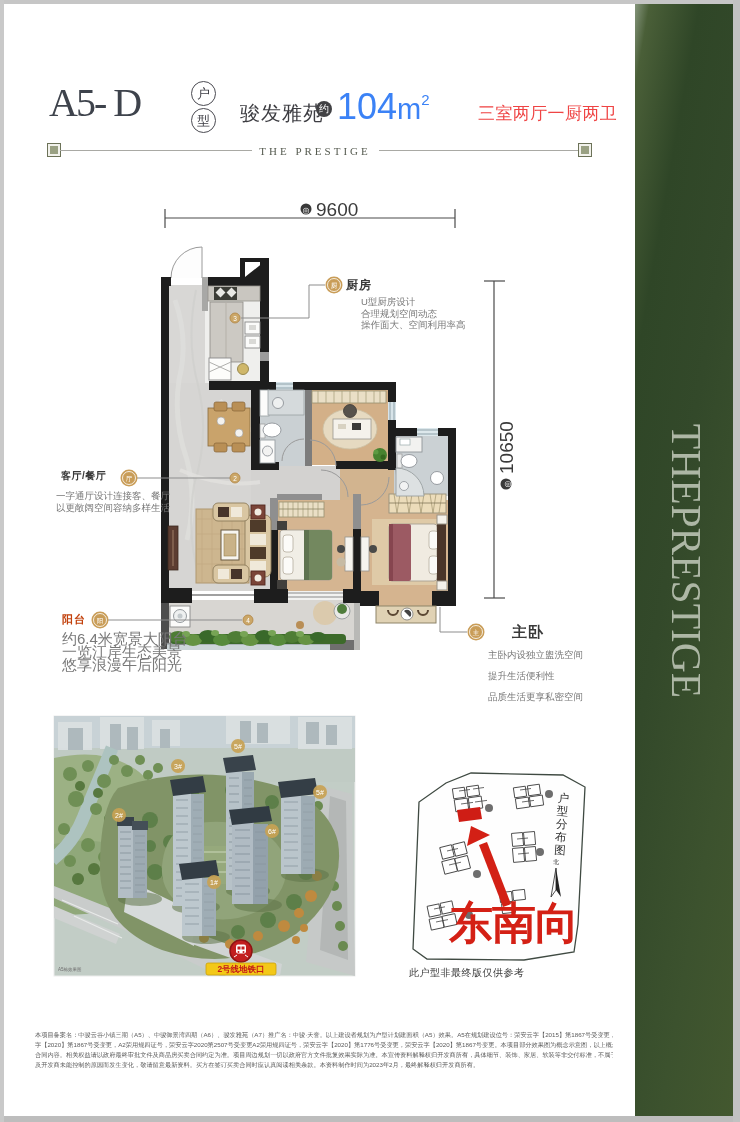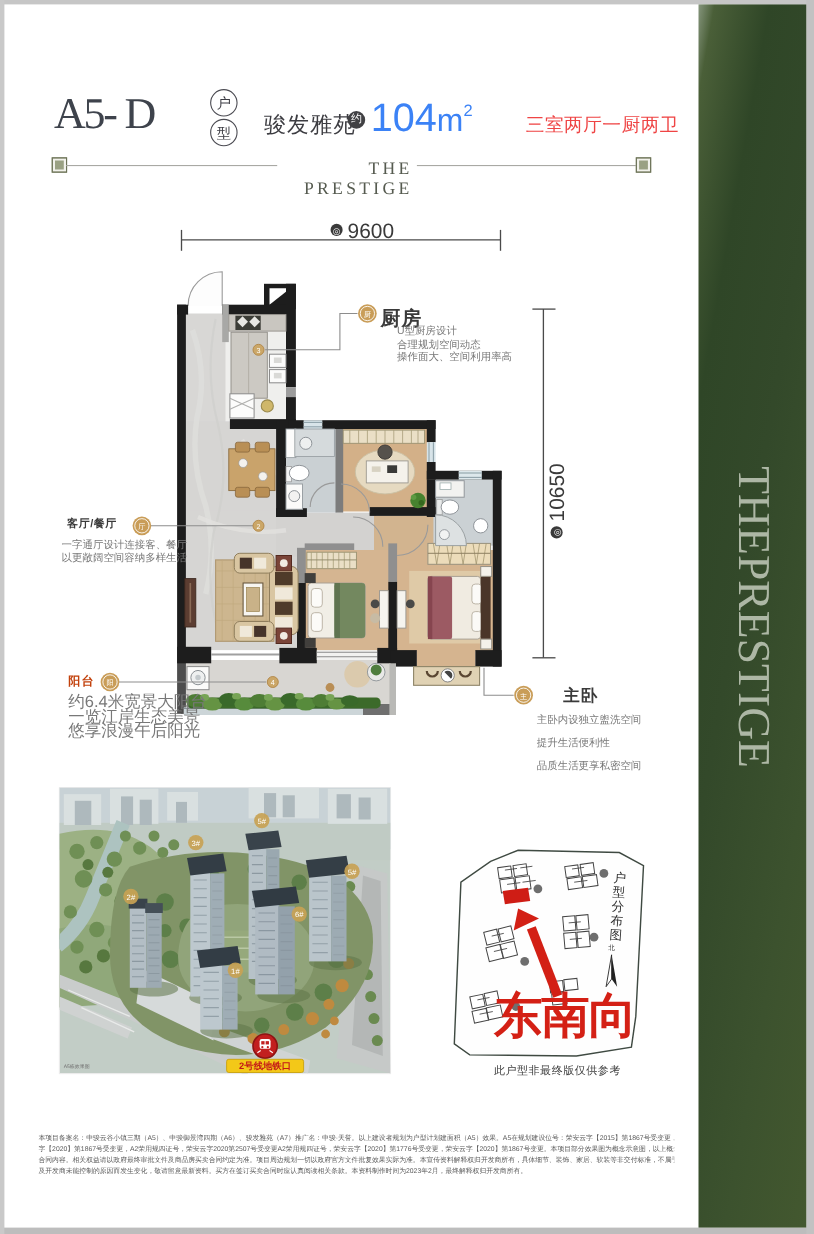--- a/index.html
+++ b/index.html
@@ -32,21 +32,21 @@
 <div class="abs" style="left:316px;top:101px;width:16px;height:16px;border-radius:50%;background:#414144;color:#fff;font-size:10px;text-align:center;line-height:16px;">约</div>
 
 <div class="abs" style="left:337px;top:86px;font-size:36px;color:#3b82f6;">104<span style="font-size:29px;">m</span><span style="font-size:15px;vertical-align:14px;">2</span></div>
 
 <div class="abs" style="left:462px;top:102px;font-size:17px;letter-spacing:0.4px;color:#ef4444;margin-left:16px;">三室两厅一厨两卫</div>
 
 <div class="abs" style="left:47px;top:143px;width:12px;height:12px;border:1.5px solid #6c7258;background:#9aa183;box-shadow:inset 0 0 0 2px #f2f2ec;"></div>
 
 <div class="abs" style="left:60px;top:150px;width:192px;height:1px;background:#a9a9a4;"></div>
 
-<div class="abs" style="left:255px;top:145px;width:120px;text-align:right;font-family:'Liberation Serif',serif;font-size:16px;letter-spacing:3px;color:#565b50;">THE PRESTIGE</div>
+<div class="abs" style="left:255px;top:145px;width:120px;text-align:center;font-family:'Liberation Serif',serif;font-size:11px;letter-spacing:3px;color:#565b50;">THE PRESTIGE</div>
 
 <div class="abs" style="left:379px;top:150px;width:199px;height:1px;background:#a9a9a4;"></div>
 
 <div class="abs" style="left:578px;top:143px;width:12px;height:12px;border:1.5px solid #6c7258;background:#9aa183;box-shadow:inset 0 0 0 2px #f2f2ec;"></div>
 
 <svg class="abs" style="left:0;top:0;" width="740" height="1122" viewBox="0 0 740 1122">
 
 <g>
 
 <rect x="169" y="285" width="43" height="104" fill="#d8d7d5"></rect>
@@ -805,36 +805,36 @@
         <text x="562" y="802">户</text>
         <text x="562" y="815">型</text>
         <text x="562" y="828">分</text>
         <text x="562" y="841">布</text>
         <text x="562" y="854">图</text>
       </g>
 </g>
 
 </svg>
 
-<div class="abs" style="left:346px;top:277px;font-size:18px;font-weight:bold;color:#3a3a3a;letter-spacing:1px;">厨房</div>
+<div class="abs" style="left:346px;top:277px;font-size:12px;font-weight:bold;color:#3a3a3a;letter-spacing:1px;">厨房</div>
 
 <div class="abs" style="left:361px;top:296px;font-size:9.5px;line-height:11.5px;color:#787878;">U型厨房设计<br>合理规划空间动态<br>操作面大、空间利用率高</div>
 
 <div class="abs" style="left:41px;top:469px;font-size:10px;font-weight:bold;color:#3a3a3a;letter-spacing:0.5px;margin-left:20px;">客厅/餐厅</div>
 
 <div class="abs" style="left:56px;top:490px;font-size:9.5px;line-height:11.5px;color:#787878;text-align:center;">一字通厅设计连接客、餐厅<br>以更敞阔空间容纳多样生活</div>
 
 <div class="abs" style="left:62px;top:612px;font-size:11px;font-weight:bold;color:#c2410c;letter-spacing:1px;">阳台</div>
 
 <div class="abs" style="left:62px;top:632px;font-size:15px;line-height:13px;color:#787878;">约6.4米宽景大阳台<br>一览江岸生态美景<br>悠享浪漫午后阳光</div>
 
 <div class="abs" style="left:512px;top:623px;font-size:15px;font-weight:bold;color:#3a3a3a;letter-spacing:1px;">主卧</div>
 
 <div class="abs" style="left:488px;top:644px;font-size:9.5px;line-height:21px;color:#787878;">主卧内设独立盥洗空间<br>提升生活便利性<br>品质生活更享私密空间</div>
 
-<div class="abs" style="left:409px;top:966px;font-size:10px;color:#3c3c3c;letter-spacing:0.5px;margin-left:40px;">此户型非最终版仅供参考</div>
+<div class="abs" style="left:409px;top:966px;font-size:10px;color:#3c3c3c;letter-spacing:0.5px;">此户型非最终版仅供参考</div>
 
 <div class="abs" style="left:35px;top:1030px;width:578px;font-size:6.2px;line-height:10px;color:#5a5a5a;">
 <div style="white-space:nowrap;overflow:hidden;">本项目备案名：中骏云谷小镇三期（A5）、中骏御景湾四期（A6）、骏发雅苑（A7）推广名：中骏·天誉。以上建设者规划为户型计划建面积（A5）效果。A5在规划建设位号：荣安云字【2015】第1867号受变更，荣安云字【2015】第1867号受变更，荣安云</div>
 <div style="white-space:nowrap;overflow:hidden;">字【2020】第1867号受变更，A2荣用规四证号，荣安云字2020第2507号受变更A2荣用规四证号，荣安云字【2020】第1776号受变更，荣安云字【2020】第1867号变更。本项目部分效果图为概念示意图，以上概念与宣传资料仅作为要约邀请，不构成</div>
 <div style="white-space:nowrap;overflow:hidden;">合同内容。相关权益请以政府最终审批文件及商品房买卖合同约定为准。项目周边规划一切以政府官方文件批复效果实际为准。本宣传资料解释权归开发商所有，具体细节、装饰、家居、软装等非交付标准，不属于交付内容。不排除因政府规划、规定</div>
 <div style="white-space:nowrap;overflow:hidden;">及开发商未能控制的原因而发生变化，敬请留意最新资料。买方在签订买卖合同时应认真阅读相关条款。本资料制作时间为2023年2月，最终解释权归开发商所有。</div>
 </div>
 
 </body></html>

